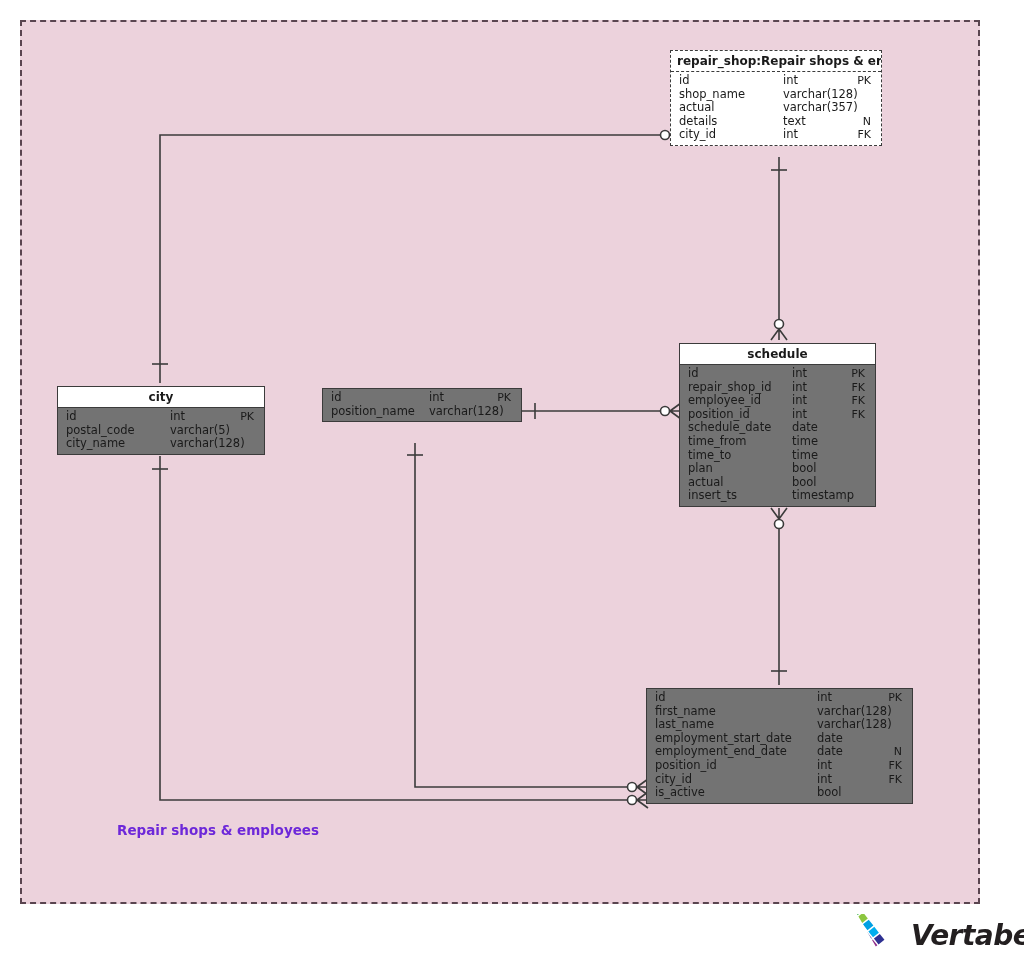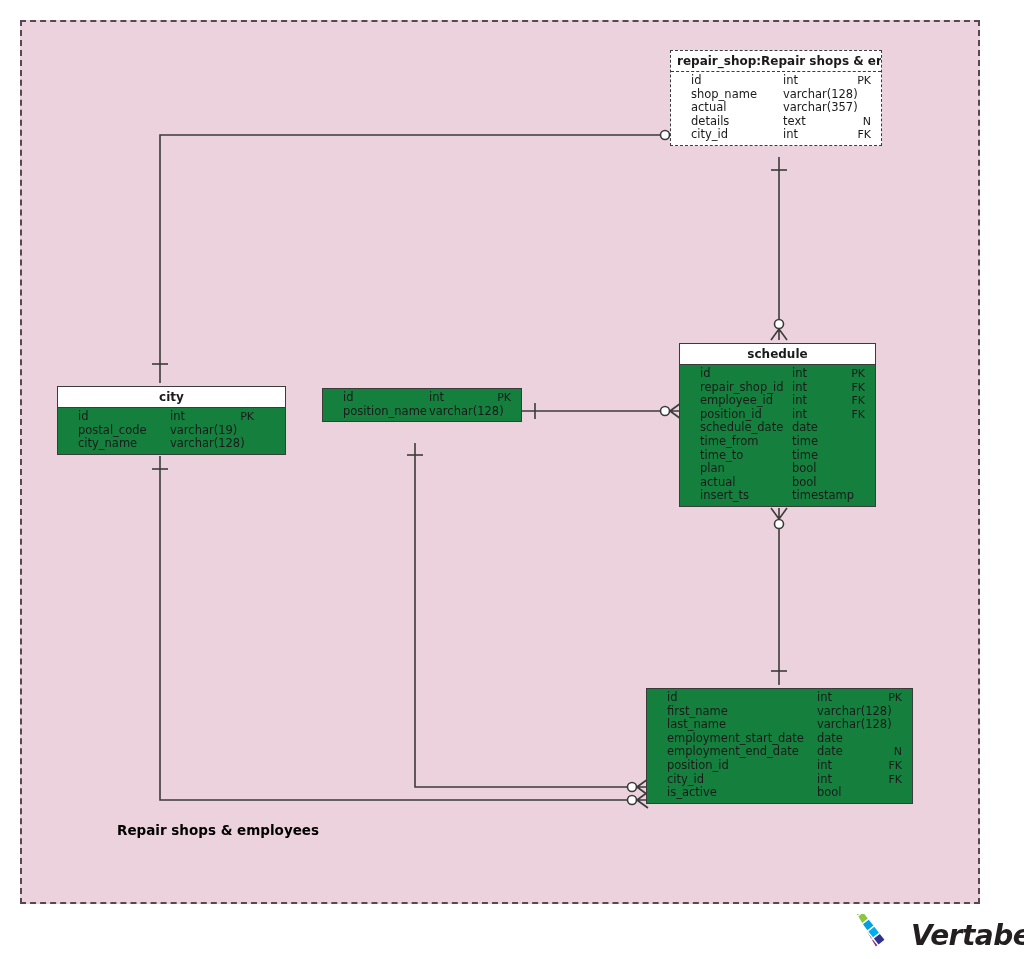--- a/index.html
+++ b/index.html
@@ -21,21 +21,21 @@
     background:#ecd2dc;
     border:2px dashed #5a4550;
     box-sizing:border-box;
   }
   svg.links{
     position:absolute;left:0;top:0;width:1024px;height:959px;
     pointer-events:none;
   }
   .table-box{
     position:absolute;
-    background:#15803d;
+    background:#737373;
     border:1px solid #3b3b3b;
     box-sizing:border-box;
     font-size:11.5px;
     color:#1a1a1a;
     overflow:hidden;
   }
   .table-box.dashed{
     border:1px dashed #3b3b3b;
     background:#ffffff;
   }
@@ -58,29 +58,29 @@
   .tbl-body{
     padding:2px 0 3px 0;
   }
   .col-row{
     display:flex;
     align-items:baseline;
     line-height:13.6px;
     height:13.6px;
     white-space:nowrap;
   }
-  .c-name{ padding-left:20px; }
+  .c-name{ padding-left:8px; }
   .c-type{ position:absolute; }
   .c-key{ position:absolute; text-align:right; font-size:11px;}
   .row-inner{position:relative;width:100%;}
   .diagram-title{
     position:absolute;
     font-weight:bold;
     font-size:13.5px;
-    color:#000000;
+    color:#6d28d9;
     white-space:nowrap;
   }
   .logo{
     position:absolute;
     display:flex;align-items:center;gap:8px;
   }
   .logo-text{
     font-weight:bold;
     font-size:28px;
     color:#231f20;
@@ -305,34 +305,34 @@
       <div class="col-row">
           <div class="row-inner">
         <span class="c-name">is_active</span>
         <span class="c-type" style="left:170px;">bool</span>
         <span class="c-key" style="left:215px;width:40px;"></span>
       </div>
         </div>
     </div>
   </div>
 
-  <div class="table-box" style="left:57px;top:386px;width:229px;">
+  <div class="table-box" style="left:57px;top:386px;width:208px;">
     <div class="tbl-header">city</div>
     <div class="tbl-body">
       <div class="col-row">
           <div class="row-inner">
         <span class="c-name">id</span>
         <span class="c-type" style="left:112px;">int</span>
         <span class="c-key" style="left:156px;width:40px;">PK</span>
       </div>
         </div>
       <div class="col-row">
           <div class="row-inner">
         <span class="c-name">postal_code</span>
-        <span class="c-type" style="left:112px;">varchar(19)</span>
+        <span class="c-type" style="left:112px;">varchar(5)</span>
         <span class="c-key" style="left:156px;width:40px;"></span>
       </div>
         </div>
       <div class="col-row">
           <div class="row-inner">
         <span class="c-name">city_name</span>
         <span class="c-type" style="left:112px;">varchar(128)</span>
         <span class="c-key" style="left:156px;width:40px;"></span>
       </div>
         </div>

